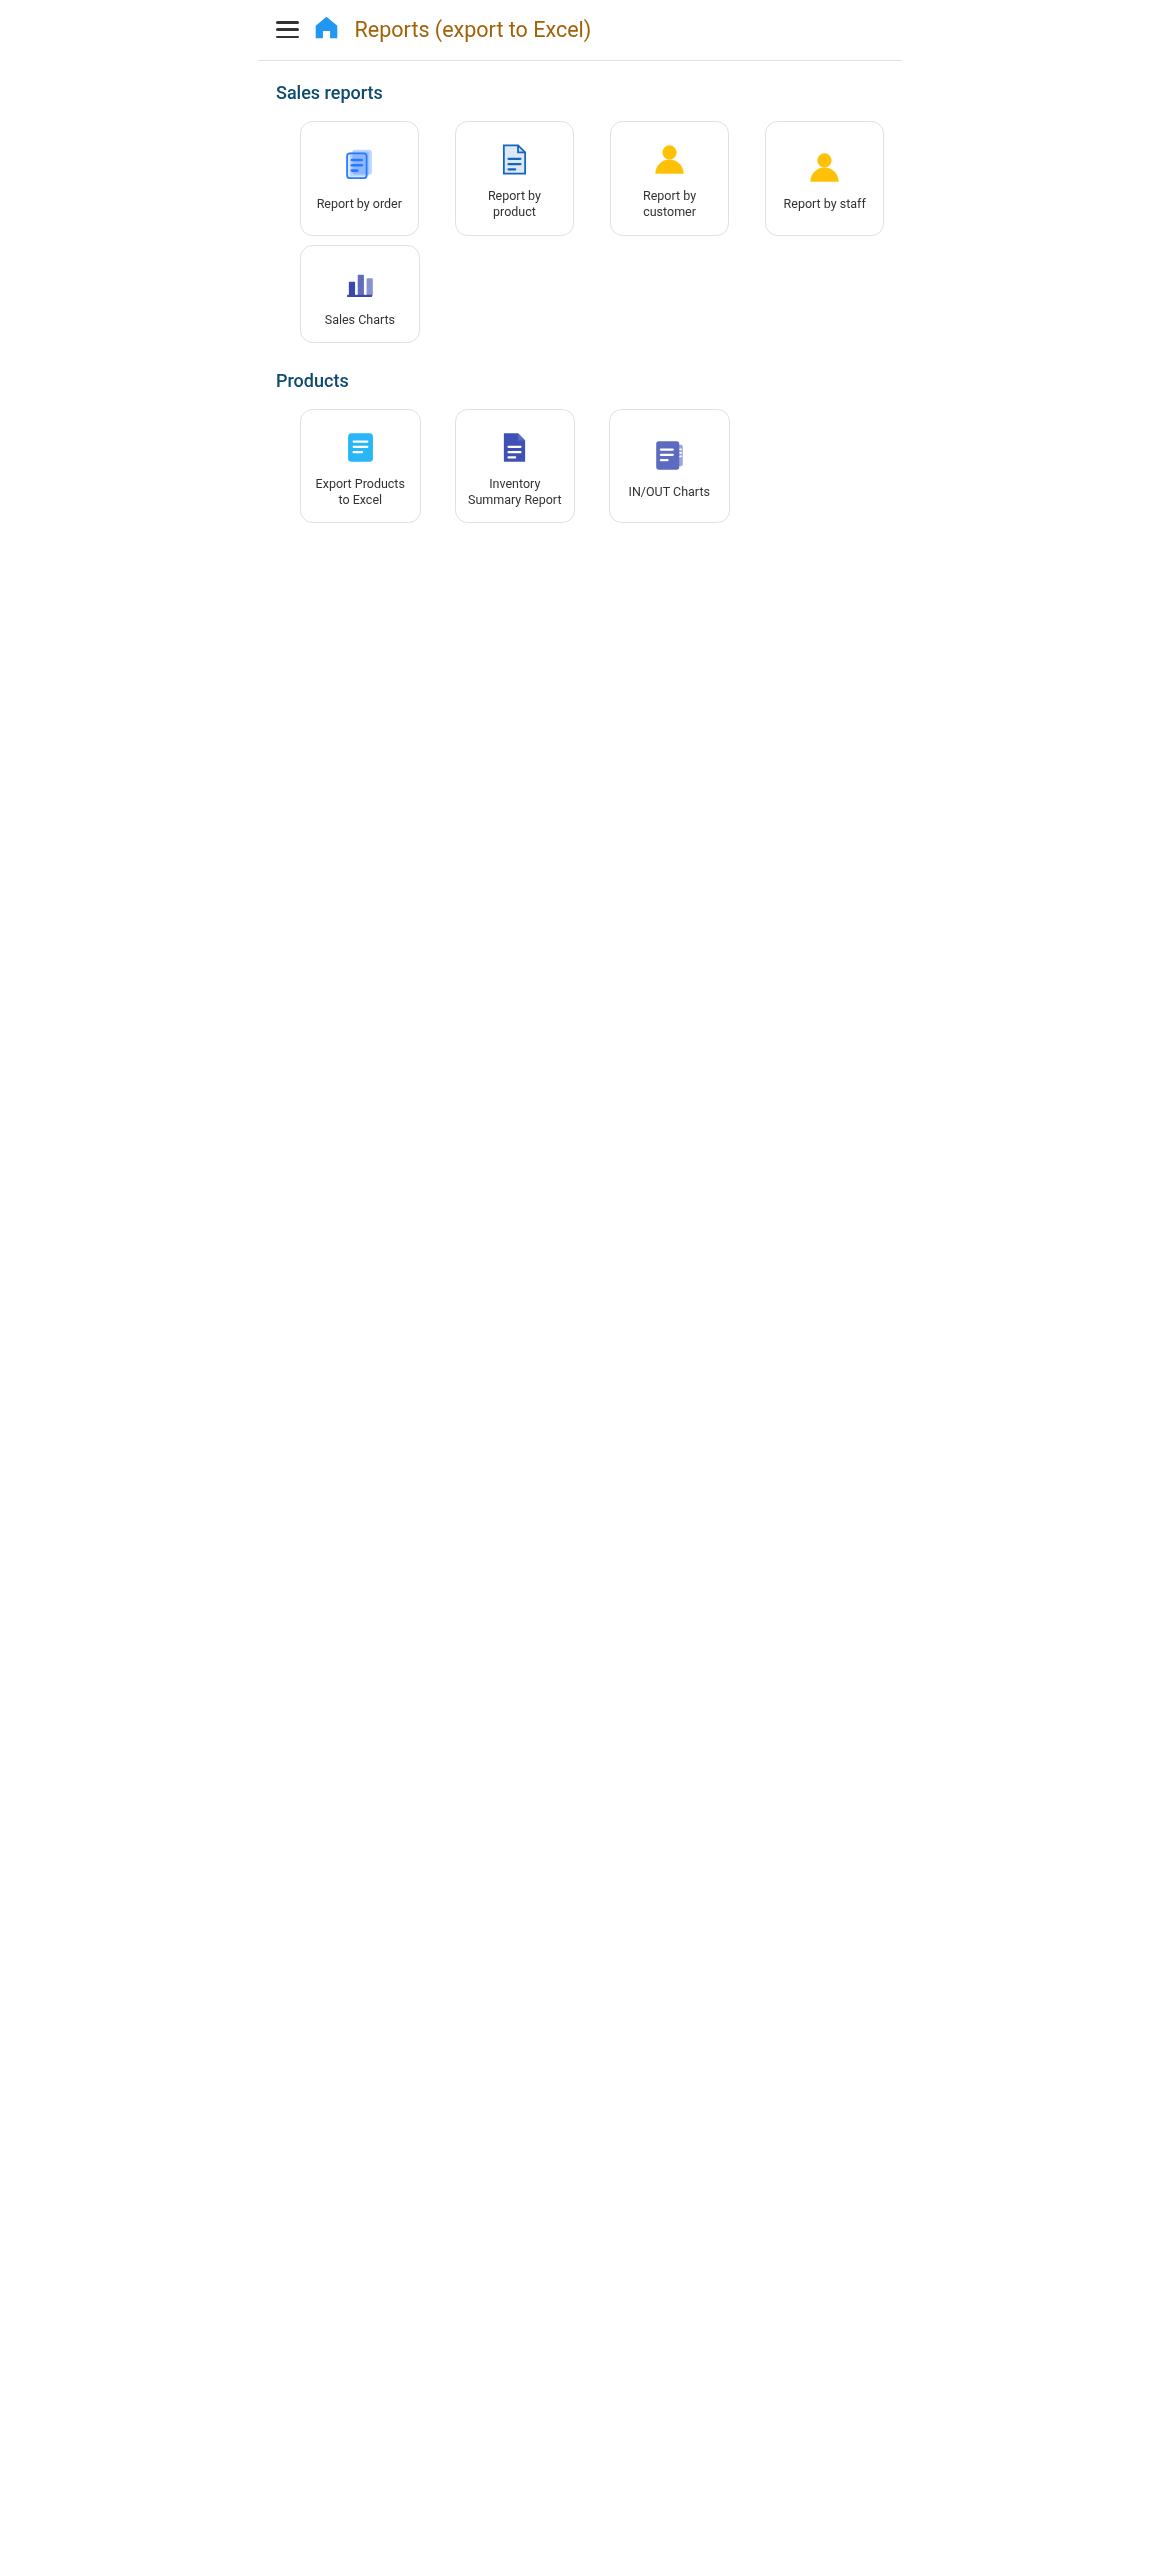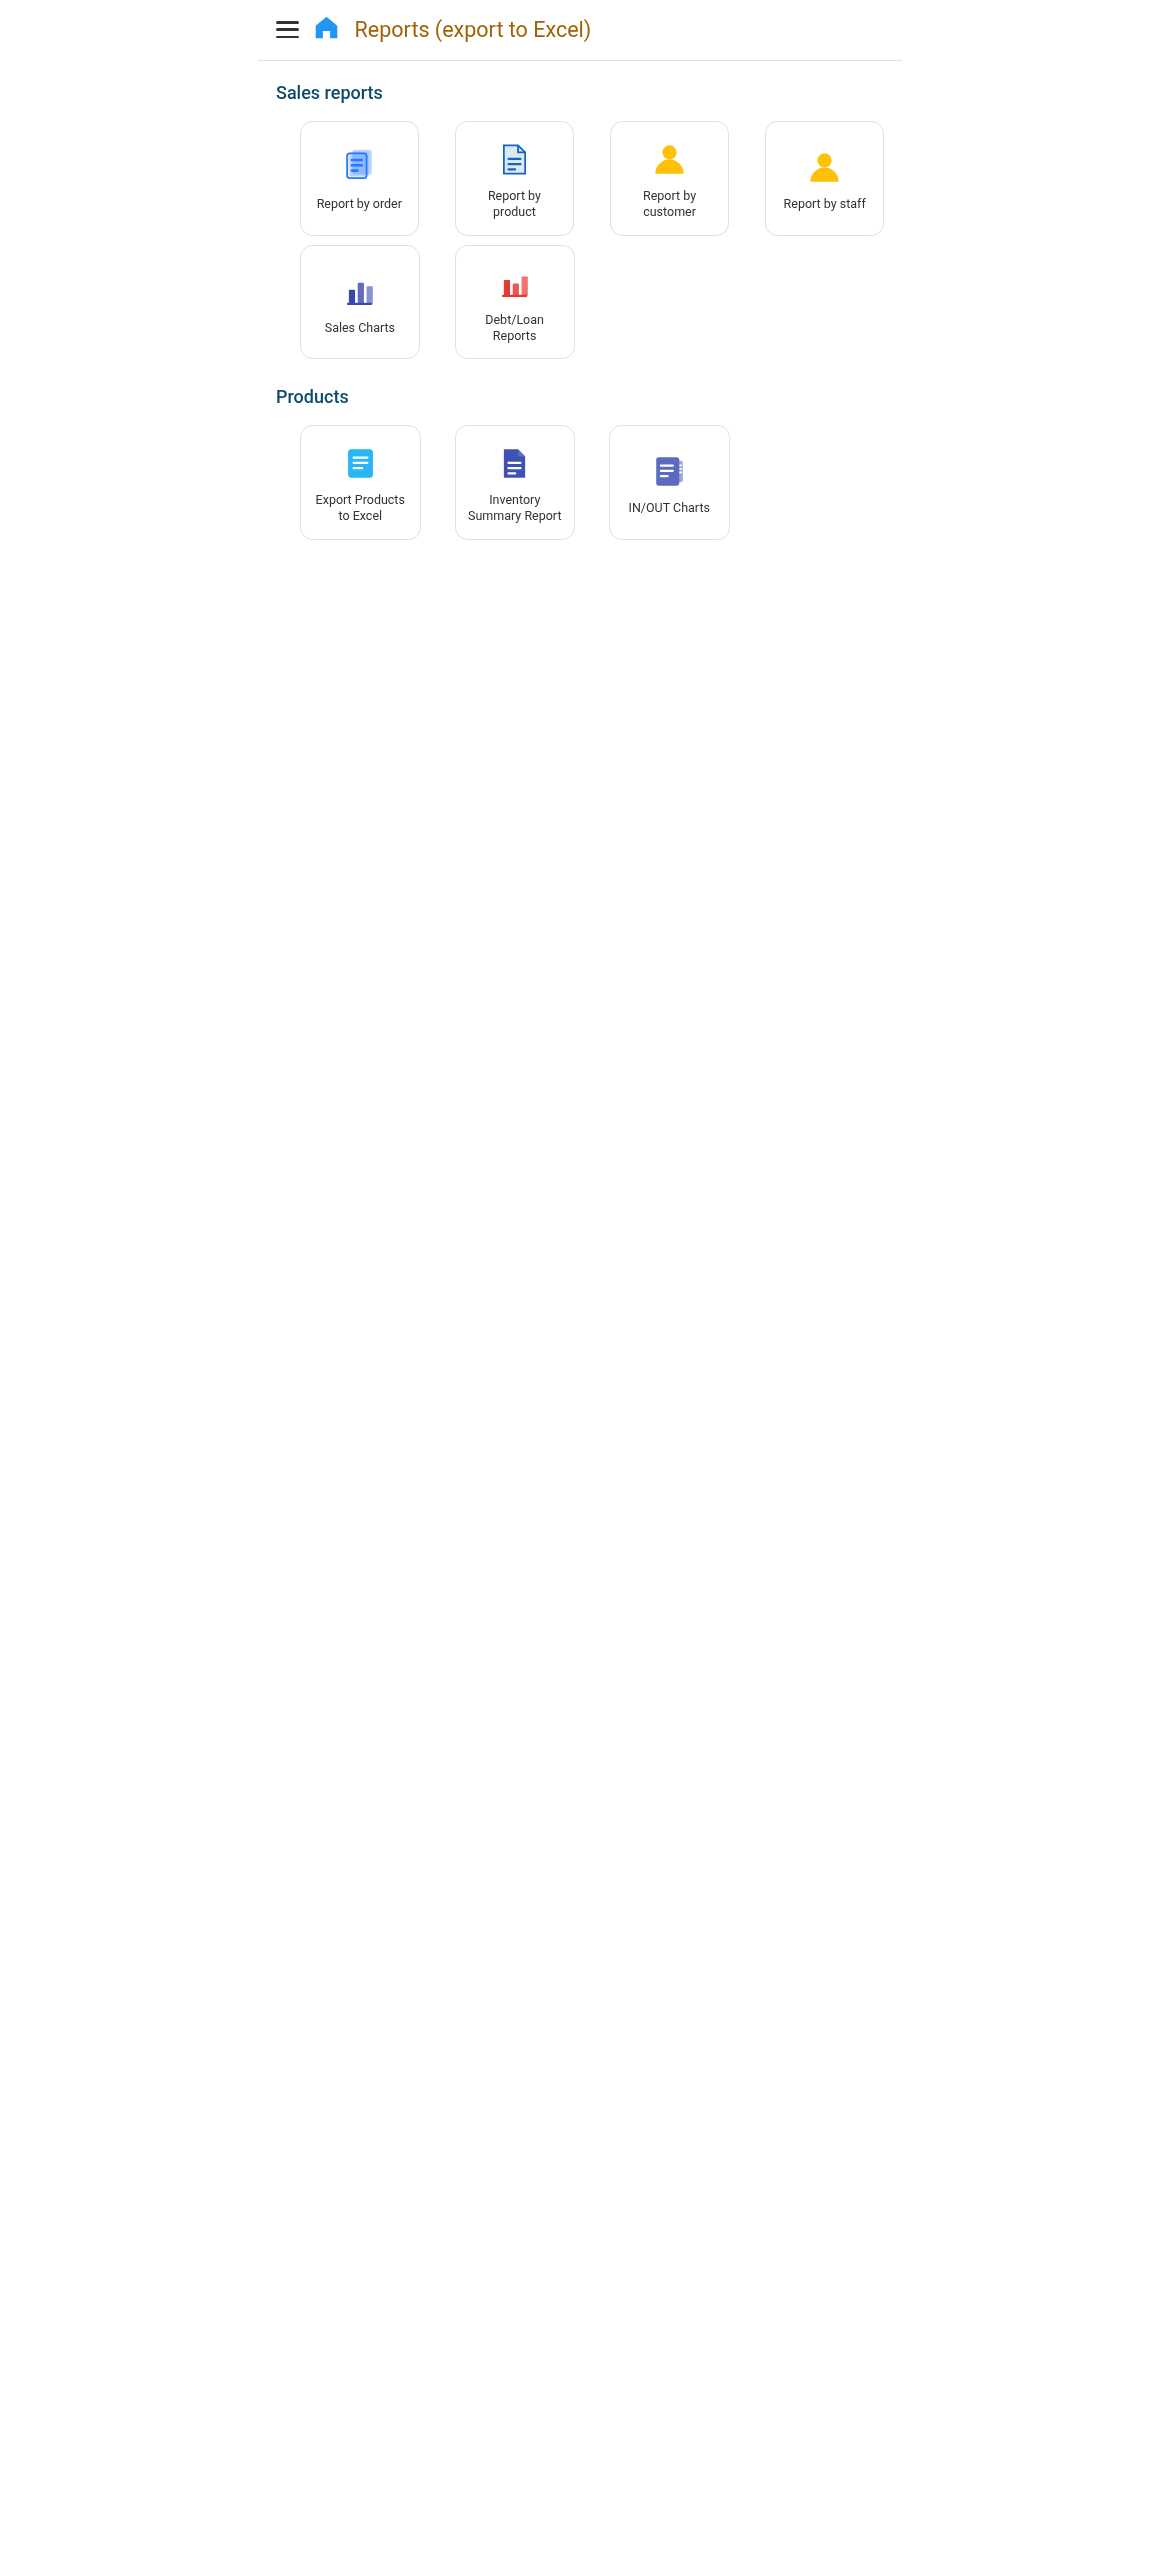--- a/index.html
+++ b/index.html
@@ -196,32 +196,20 @@
 
           <line x1="8" y1="36" x2="36" y2="36" stroke="#3949AB" stroke-width="2.5"></line>
           <rect x="10" y="20" width="7" height="16" rx="1" fill="#3949AB"></rect>
           <rect x="20" y="12" width="7" height="24" rx="1" fill="#3949AB" opacity="0.8"></rect>
           <rect x="30" y="16" width="7" height="20" rx="1" fill="#3949AB" opacity="0.6"></rect>
         </svg>
       </div>
       <span class="card-label">Sales Charts</span>
     </div>
 
-    <div class="card">
-      <div class="card-icon">
-        <svg width="39" height="39" viewBox="0 0 44 44" fill="none" xmlns="http://www.w3.org/2000/svg">
-
-          <line x1="8" y1="36" x2="36" y2="36" stroke="#E53935" stroke-width="2.5"></line>
-          <rect x="10" y="18" width="7" height="18" rx="1" fill="#E53935"></rect>
-          <rect x="20" y="22" width="7" height="14" rx="1" fill="#E53935" opacity="0.85"></rect>
-          <rect x="30" y="14" width="7" height="22" rx="1" fill="#E53935" opacity="0.7"></rect>
-        </svg>
-      </div>
-      <span class="card-label">Debt/Loan Reports</span>
-    </div>
 
     <div style="visibility:hidden;"></div>
     <div style="visibility:hidden;"></div>
 
   </div>
 </div>
 
 <div class="products-section">
   <div class="section-title">Products</div>
 

